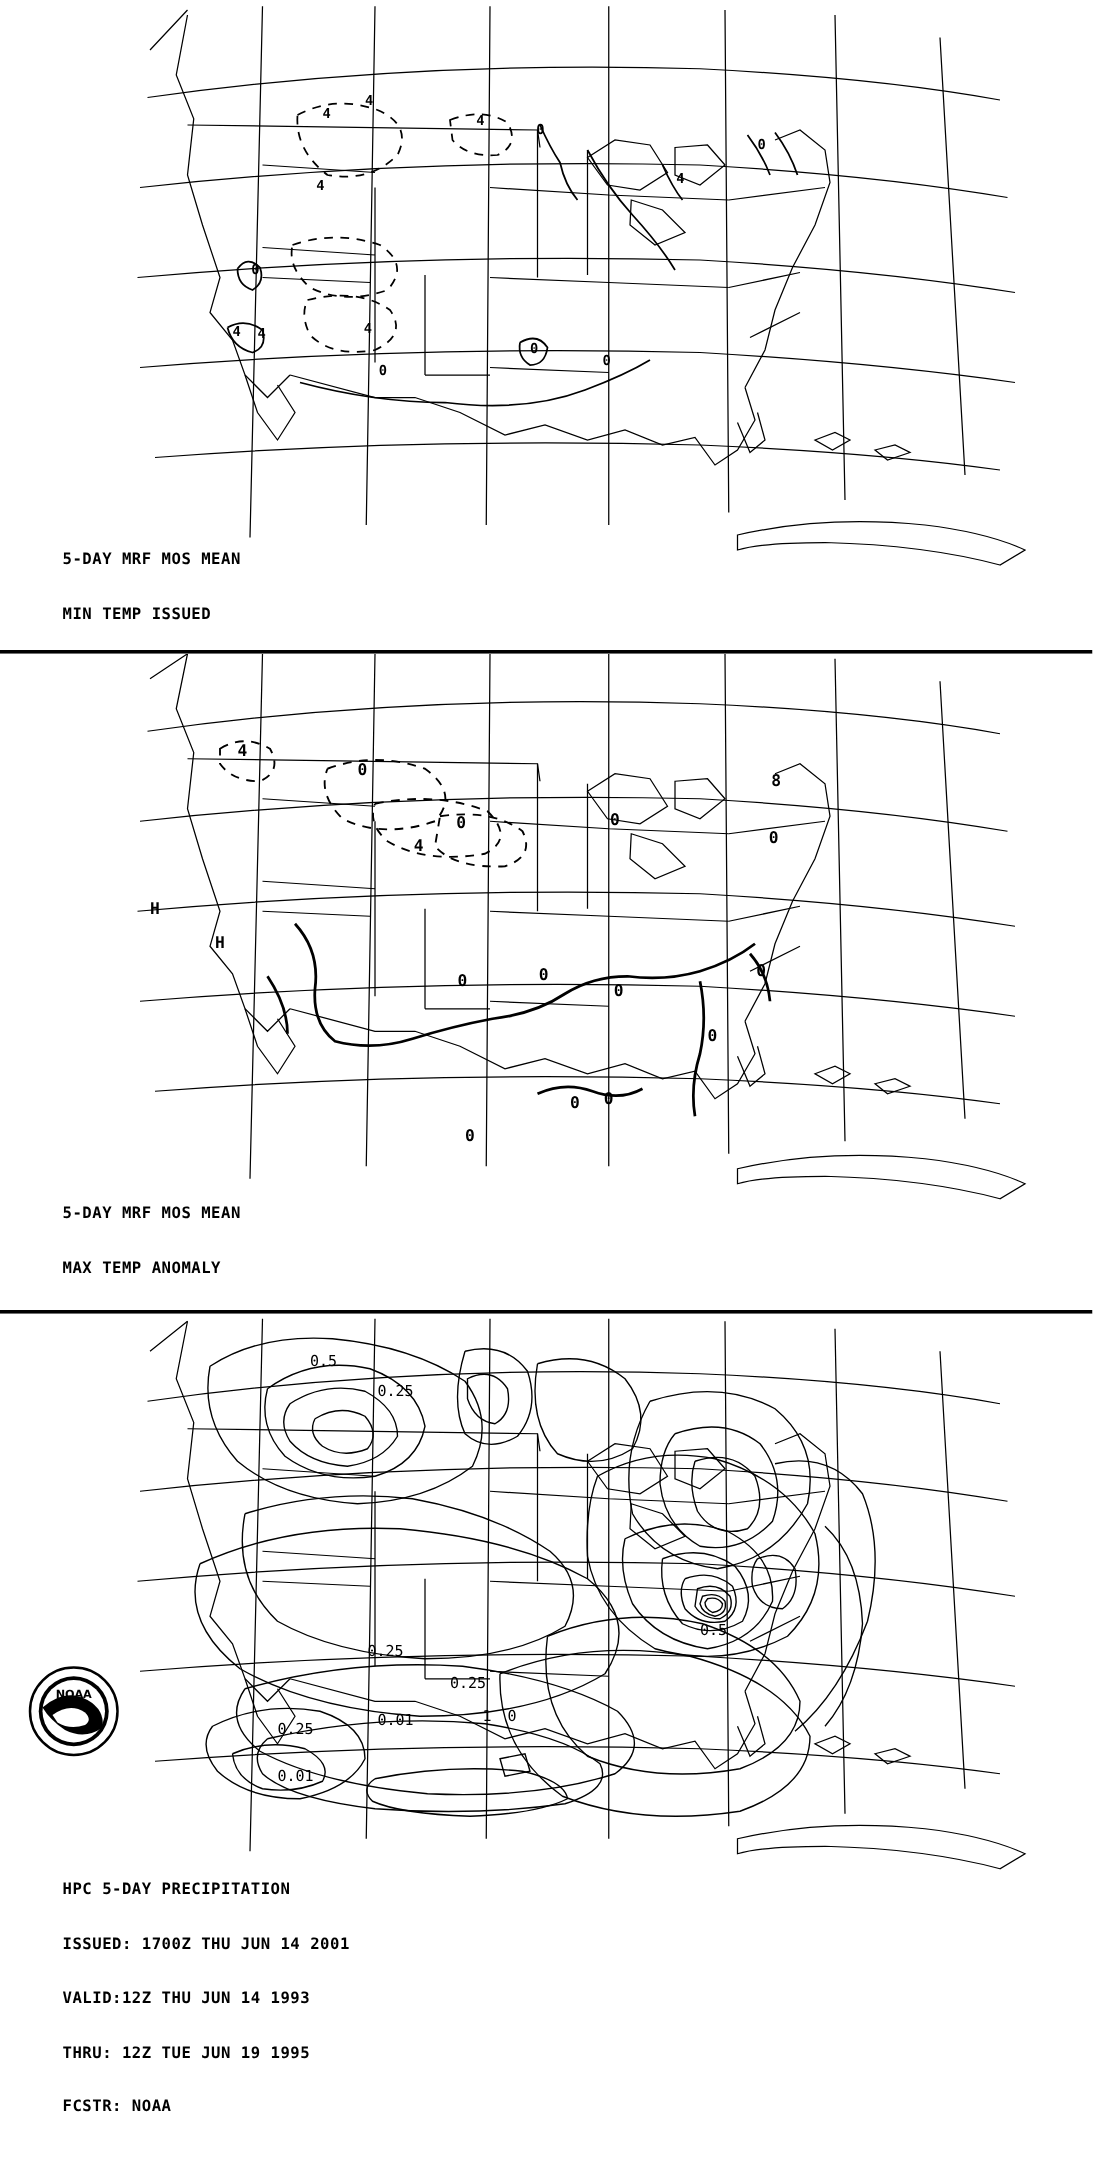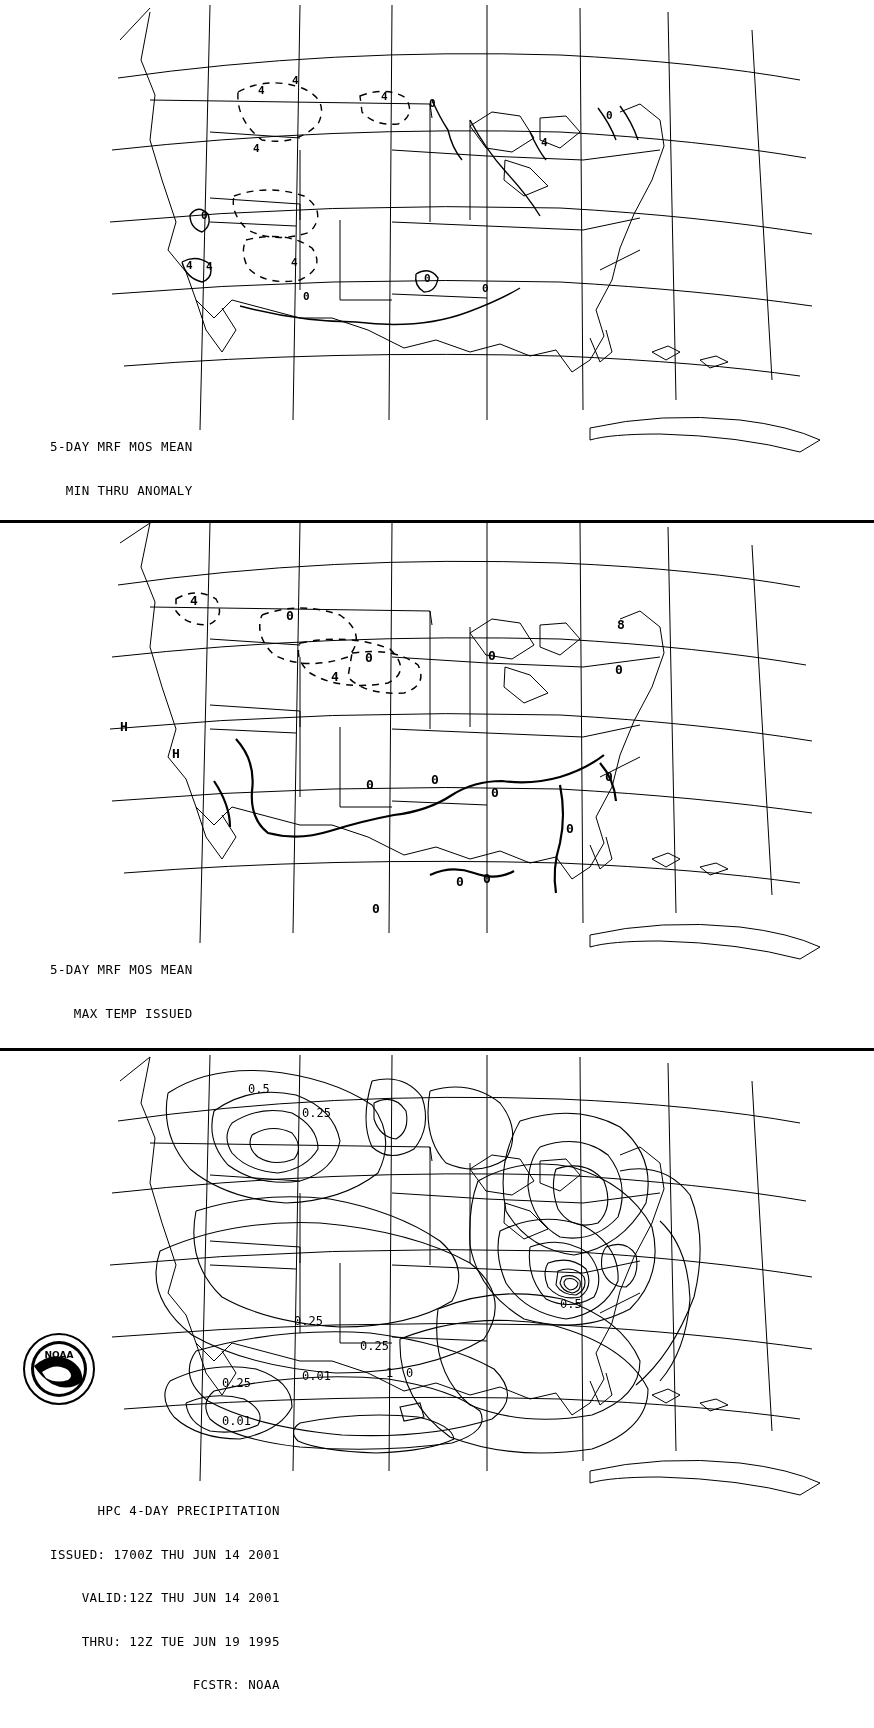--- a/index.html
+++ b/index.html
@@ -2,22 +2,22 @@
 <html><head>
 <meta charset="utf-8">
 <style>
   html,body{margin:0;padding:0;background:#ffffff;}
   body{width:874px;height:1728px;font-family:"DejaVu Sans Mono",monospace;}
   .sheet{width:874px;height:1728px;position:relative;background:#fff;}
   .panel{position:relative;width:874px;background:#fff;overflow:hidden;}
   .panel-sep{width:874px;height:3px;background:#000;}
   .map-svg{display:block;}
   .caption{position:absolute;font-family:"DejaVu Sans Mono",monospace;
-           font-size:12.5px;font-weight:normal;line-height:14.5px;color:#000;
-           letter-spacing:0.4px;white-space:pre;text-align:right;}
+           font-size:12.5px;font-weight:bold;line-height:14.5px;color:#000;
+           letter-spacing:0.4px;white-space:pre;}
   .cap-line{display:block;}
   .noaa-logo{position:absolute;left:22px;top:1336px;width:74px;height:74px;}
   .label{font-family:"DejaVu Sans Mono",monospace;font-size:11px;fill:#000;}
 </style>
 </head>
 <body>
 
 <div class="sheet">
 
   <div class="panel" style="height:520px;">
@@ -83,21 +83,21 @@
         <text x="291" y="266">4</text>
         <text x="186" y="269">4</text>
         <text x="206" y="270">4</text>
         <text x="424" y="282">0</text>
         <text x="482" y="292">0</text>
         <text x="303" y="300">0</text>
       </g>
     </svg>
     <div class="caption" style="left:50px;top:411px;">
       <span class="cap-line">5-DAY MRF MOS MEAN</span>
-      <span class="cap-line">MIN THRU ANOMALY</span>
+      <span class="cap-line">MIN TEMP ISSUED</span>
       
       
       
       
     </div>
   </div>
   <div class="panel-sep"></div>
 
   <div class="panel" style="height:525px;">
     <svg class="map-svg" width="874" height="525" viewBox="0 0 874 525">
@@ -152,21 +152,21 @@
         <text x="491" y="274">0</text>
         <text x="605" y="258">0</text>
         <text x="566" y="310">0</text>
         <text x="456" y="363">0</text>
         <text x="483" y="360">0</text>
         <text x="372" y="390">0</text>
       </g>
     </svg>
     <div class="caption" style="left:50px;top:411px;">
       <span class="cap-line">5-DAY MRF MOS MEAN</span>
-      <span class="cap-line">MAX TEMP ISSUED</span>
+      <span class="cap-line">MAX TEMP ANOMALY</span>
       
       
       
       
     </div>
   </div>
   <div class="panel-sep"></div>
 
   <div class="panel" style="height:670px;">
     <svg class="map-svg" width="874" height="677" viewBox="0 0 874 677">
@@ -243,22 +243,22 @@
     <svg class="noaa-logo" viewBox="0 0 74 74" style="top:281px;left:22px;">
       <circle cx="37" cy="37" r="35" fill="#fff" stroke="#000" stroke-width="2"></circle>
       <circle cx="37" cy="37" r="28" fill="#000"></circle>
       <circle cx="37" cy="37" r="25" fill="#fff"></circle>
       <path d="M12 34 Q30 18 48 28 Q62 36 60 50 Q46 60 30 52 Q18 44 12 34 Z" fill="#000"></path>
       <path d="M20 40 Q34 30 46 38 Q52 44 46 48 Q34 52 24 46 Z" fill="#fff"></path>
       <text x="37" y="26" font-family="DejaVu Sans, sans-serif" font-size="9" font-weight="bold" text-anchor="middle" fill="#000">NOAA</text>
     </svg>
 
     <div class="caption" style="left:50px;top:424px;">
-      <span class="cap-line">HPC 4-DAY PRECIPITATION</span>
+      <span class="cap-line">HPC 5-DAY PRECIPITATION</span>
       <span class="cap-line">ISSUED: 1700Z THU JUN 14 2001</span>
-      <span class="cap-line">VALID:12Z THU JUN 14 2001</span>
+      <span class="cap-line">VALID:12Z THU JUN 14 1993</span>
       <span class="cap-line">THRU: 12Z TUE JUN 19 1995</span>
       <span class="cap-line">FCSTR: NOAA</span>
       <span class="cap-line">DOC/NOAA/NWS/NCEP/HPC</span>
     </div>
   </div>
 
 </div>
 
 </body></html>

